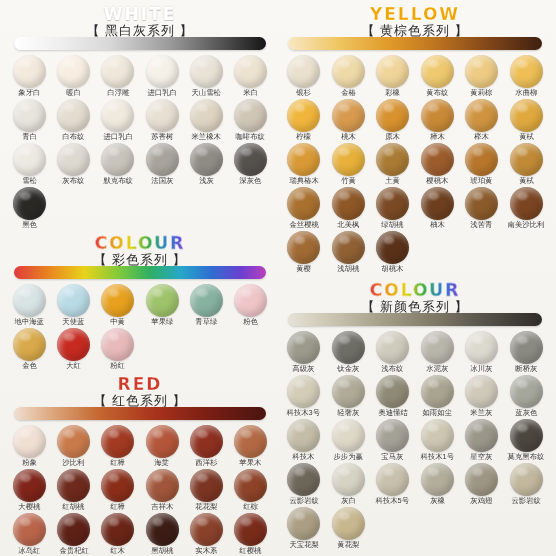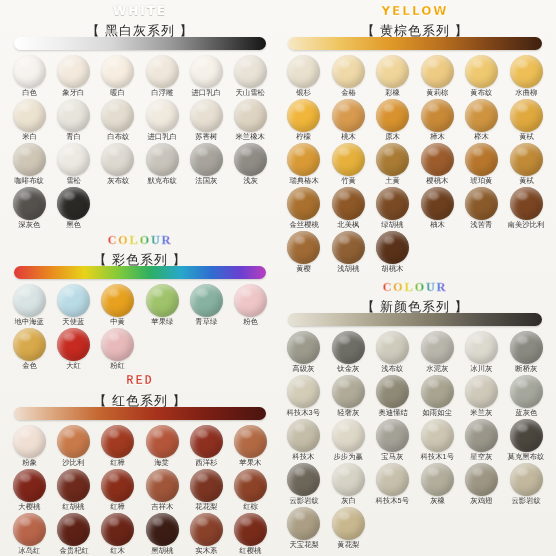--- a/index.html
+++ b/index.html
@@ -30,32 +30,32 @@
     position:relative;
     height:30px;
     margin-bottom:1px;
   }
   .sec-word{
     position:absolute;
     left:50%;top:-2px;
     transform:translateX(-50%);
     font-family:"DejaVu Sans",sans-serif;
     font-weight:bold;
-    font-size:12px;
+    font-size:17px;
     letter-spacing:2px;
     -webkit-text-stroke:0.4px rgba(255,255,255,.7);
     z-index:1;
   }
   .sec-word.white{color:#ffffff;text-shadow:0 0 2px #c9c4bb,0 1px 0 #b9b4ab;}
   .sec-word.yellow{color:#f0a500;text-shadow:0 1px 0 #fff;}
   .sec-word.colour{
     background:linear-gradient(90deg,#e23b3b,#e8a020,#e0d217,#3fae4a,#2e7fd4,#7b3fd4);
-    -webkit-background-clip:text;background-clip:text;color:transparent;font-family:Liberation Serif, serif;
-  }
-  .sec-word.red{color:#d03a2a;text-shadow:0 1px 0 #fff;font-family:Liberation Mono, monospace;}
+    -webkit-background-clip:text;background-clip:text;color:transparent;
+  }
+  .sec-word.red{color:#d03a2a;text-shadow:0 1px 0 #fff;}
   .sec-title{
     position:absolute;
     left:50%;top:16px;
     transform:translateX(-50%);
     font-size:13px;
     font-weight:normal;
     color:#2b2b2b;
     white-space:nowrap;
     z-index:2;
     letter-spacing:1px;
@@ -113,24 +113,20 @@
   <div class="col left">
 
     <div class="section">
       <div class="sec-head">
         <div class="sec-word white">WHITE</div>
         <div class="sec-title">【 黑白灰系列 】</div>
       </div>
       <div class="grad-bar" style="background: linear-gradient(90deg, rgb(255, 255, 255) 0%, rgb(239, 239, 239) 18%, rgb(216, 216, 216) 38%, rgb(154, 154, 154) 62%, rgb(85, 85, 85) 82%, rgb(21, 21, 21) 100%);"></div>
       <div class="grid">
           <div class="cell">
-            <div class="dot" style="background: rgb(246, 243, 238);"></div>
-            <div class="lbl">白色</div>
-          </div>
-          <div class="cell">
             <div class="dot" style="background: rgb(243, 234, 221);"></div>
             <div class="lbl">象牙白</div>
           </div>
           <div class="cell">
             <div class="dot" style="background: rgb(247, 238, 225);"></div>
             <div class="lbl">暖白</div>
           </div>
           <div class="cell">
             <div class="dot" style="background: rgb(239, 231, 218);"></div>
             <div class="lbl">白浮雕</div>
@@ -351,26 +347,26 @@
           </div>
           <div class="cell">
             <div class="dot" style="background: rgb(239, 217, 168);"></div>
             <div class="lbl">金椿</div>
           </div>
           <div class="cell">
             <div class="dot" style="background: rgb(240, 213, 154);"></div>
             <div class="lbl">彩橡</div>
           </div>
           <div class="cell">
+            <div class="dot" style="background: rgb(239, 201, 111);"></div>
+            <div class="lbl">黄布纹</div>
+          </div>
+          <div class="cell">
             <div class="dot" style="background: rgb(238, 203, 131);"></div>
             <div class="lbl">黄莉棕</div>
-          </div>
-          <div class="cell">
-            <div class="dot" style="background: rgb(239, 201, 111);"></div>
-            <div class="lbl">黄布纹</div>
           </div>
           <div class="cell">
             <div class="dot" style="background: rgb(238, 191, 86);"></div>
             <div class="lbl">水曲柳</div>
           </div>
           <div class="cell">
             <div class="dot" style="background: rgb(240, 181, 58);"></div>
             <div class="lbl">柠檬</div>
           </div>
           <div class="cell">

